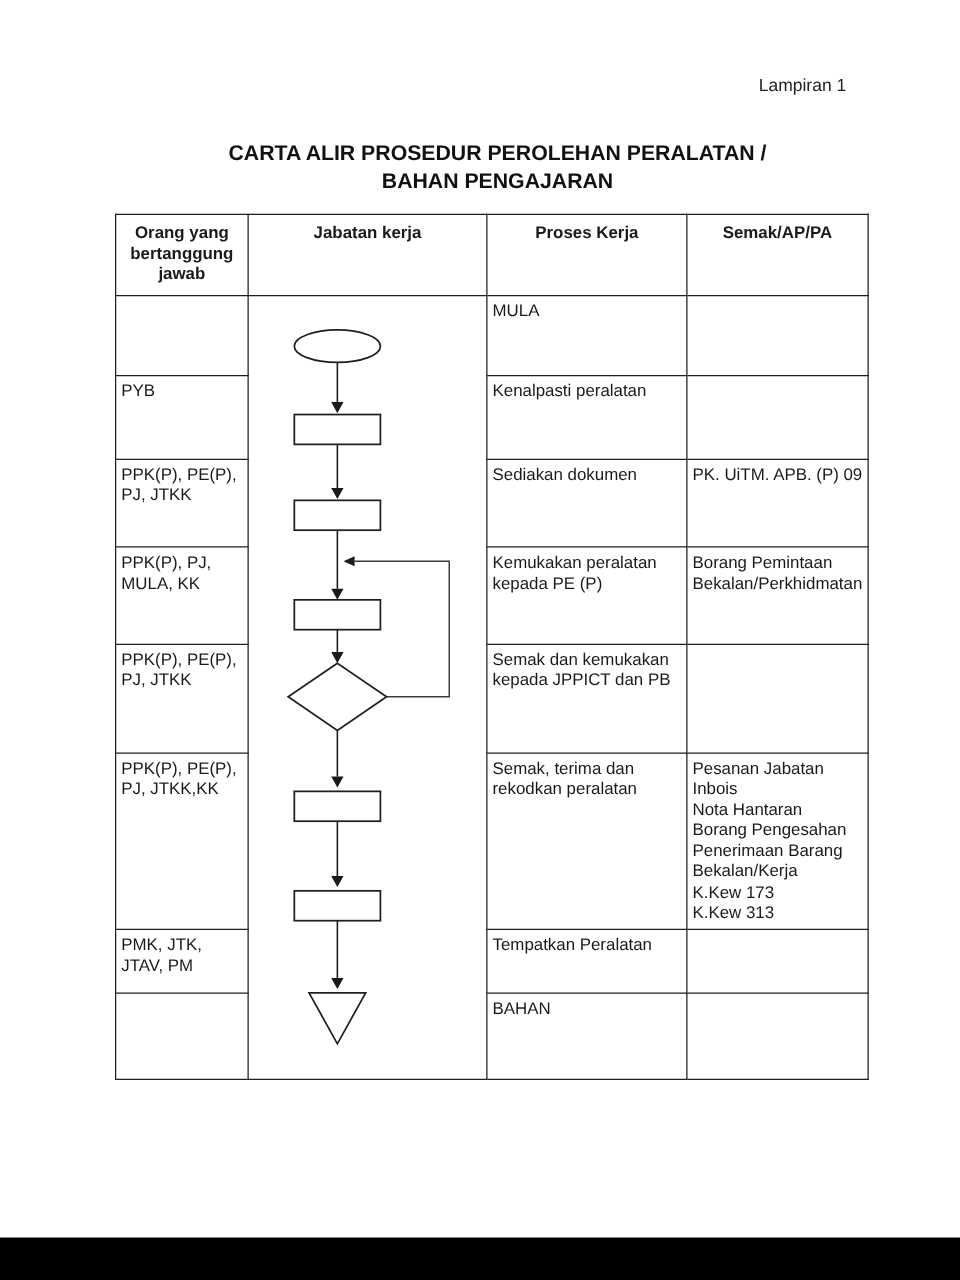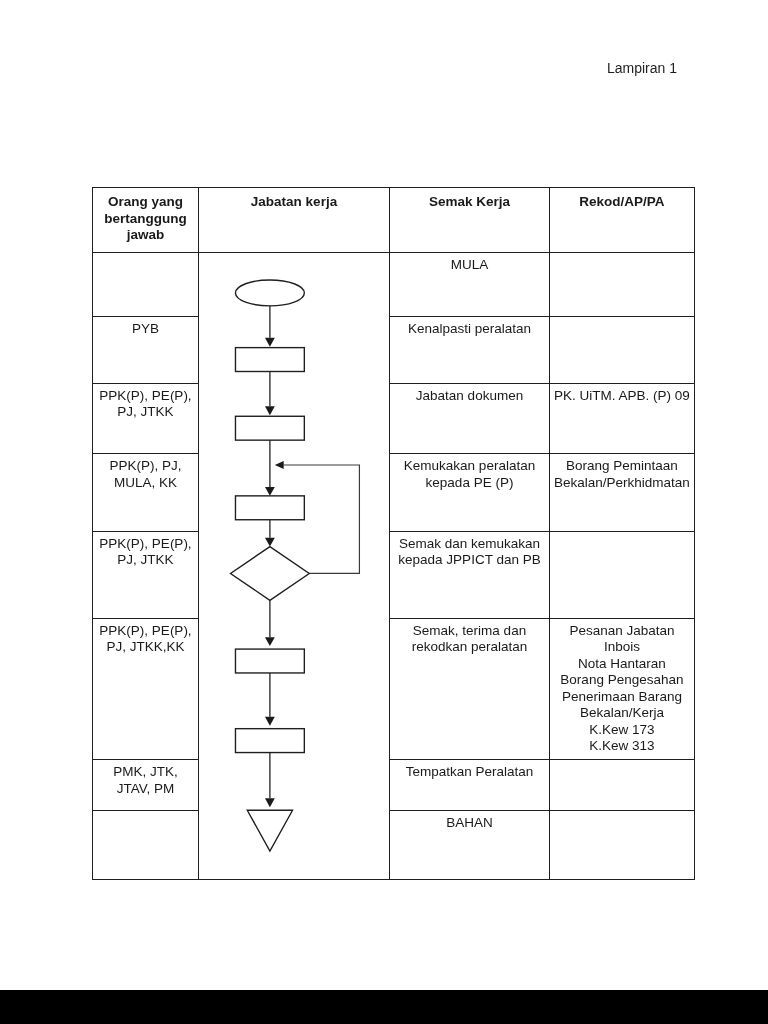--- a/index.html
+++ b/index.html
@@ -13,29 +13,29 @@
     font-size: 14px; color: #1f1f1f;
   }
 
   .doc-title {
     position: absolute; top: 112px; left: 30px; width: 736px;
     text-align: center; font-weight: bold; font-size: 17px; line-height: 22px;
     color: #111; white-space: pre-line;
   }
 
   table.flow-table {
-    position: absolute; left: 92px; top: 187px;
+    position: absolute; left: 92px; top: 171px;
     border-collapse: collapse; table-layout: fixed;
   }
   table.flow-table td, table.flow-table th {
     border: 1.5px solid #1f1f1f;
     vertical-align: top;
     font-size: 13.5px; line-height: 16.5px;
     padding: 4px 4px 2px 4px;
-    text-align: center; font-weight: normal;
+    text-align: left; font-weight: normal;
     white-space: pre-line;
     overflow: hidden;
   }
   table.flow-table th {
     font-weight: bold; text-align: center; padding-top: 6px;
   }
   td.flow-cell { padding: 0; position: relative; }
   td.record-tight { font-size: 13px; line-height: 14.3px; padding: 1px 3px; }
 
   svg.flow-svg { display: block; }
@@ -49,36 +49,38 @@
     background: #000000;
   }
 </style>
 </head>
 <body>
 
 <div class="page">
 
   <div class="corner-label">Lampiran 1</div>
 
+  <div class="doc-title">CARTA ALIR PROSEDUR PEROLEHAN PERALATAN /
+BAHAN PENGAJARAN</div>
 
   <table class="flow-table">
     <colgroup>
       <col style="width:106px">
       <col style="width:185px">
       <col style="width:160px">
       <col style="width:133px">
     </colgroup>
     <tbody>
         <tr style="height:65px">
       <th>Orang yang
 bertanggung
 jawab</th>
       <th>Jabatan kerja</th>
-      <th>Semak Kerja</th>
-      <th>Rekod/AP/PA</th>
+      <th>Proses Kerja</th>
+      <th>Semak/AP/PA</th>
     </tr>
     <tr style="height:63px">
       <td></td>
       <td class="flow-cell" rowspan="8">
         <svg class="flow-svg" width="182" height="587" viewBox="0 0 185 590" preserveAspectRatio="none">
 
           <ellipse class="shape" cx="68" cy="19" rx="35" ry="13"></ellipse>
 
           <line class="flow-line" x1="68" y1="32" x2="68" y2="64"></line>
           <polygon class="arrow-head" points="63,64 73,64 68,73"></polygon>
@@ -123,21 +125,21 @@
       <td></td>
     </tr>
     <tr style="height:65px">
       <td>PYB</td>
       <td>Kenalpasti peralatan</td>
       <td></td>
     </tr>
     <tr style="height:69px">
       <td>PPK(P), PE(P),
 PJ, JTKK</td>
-      <td>Jabatan dokumen</td>
+      <td>Sediakan dokumen</td>
       <td>PK. UiTM. APB. (P) 09</td>
     </tr>
     <tr style="height:76px">
       <td>PPK(P), PJ,
 MULA, KK</td>
       <td>Kemukakan peralatan
 kepada PE (P)</td>
       <td>Borang Pemintaan
 Bekalan/Perkhidmatan</td>
     </tr>

